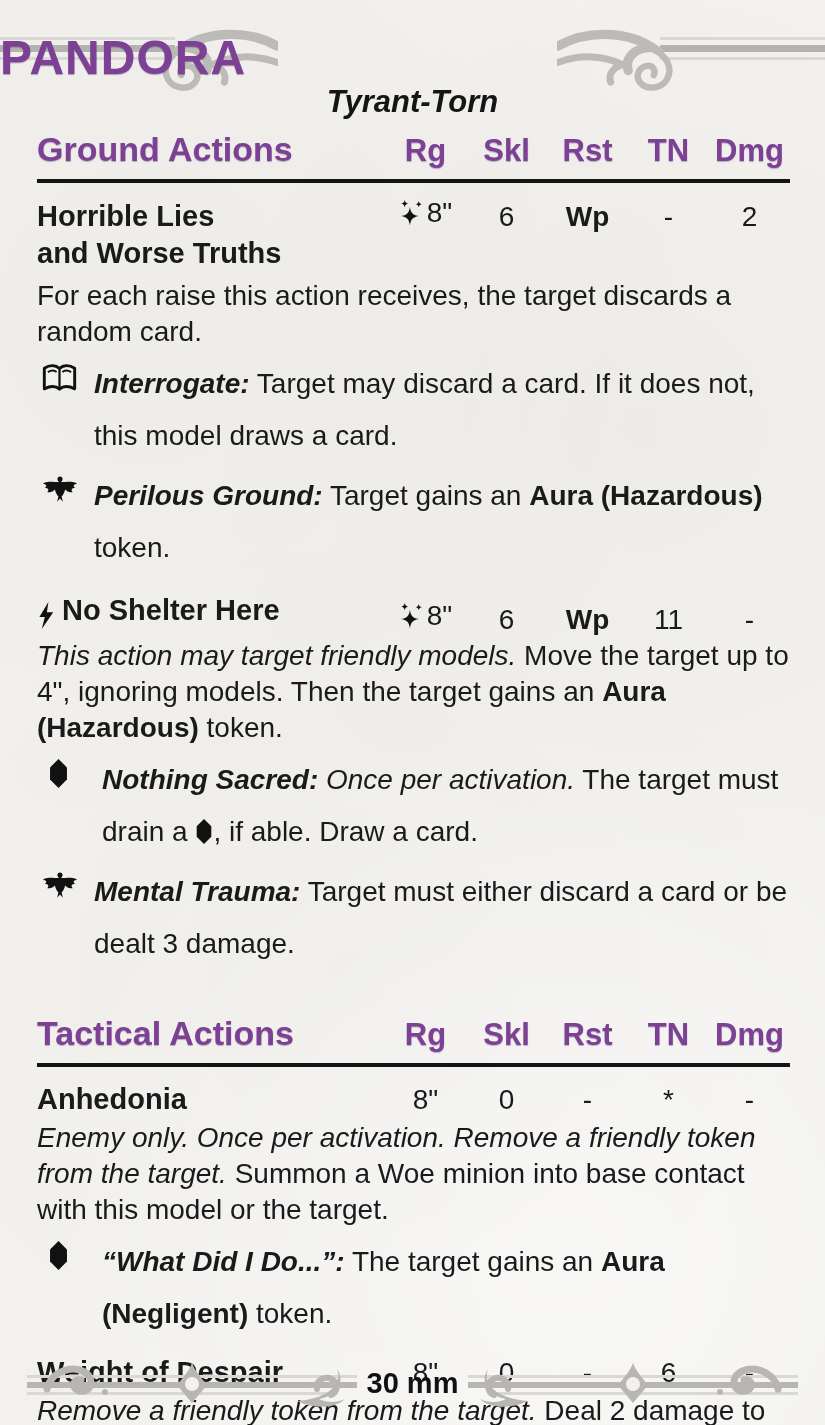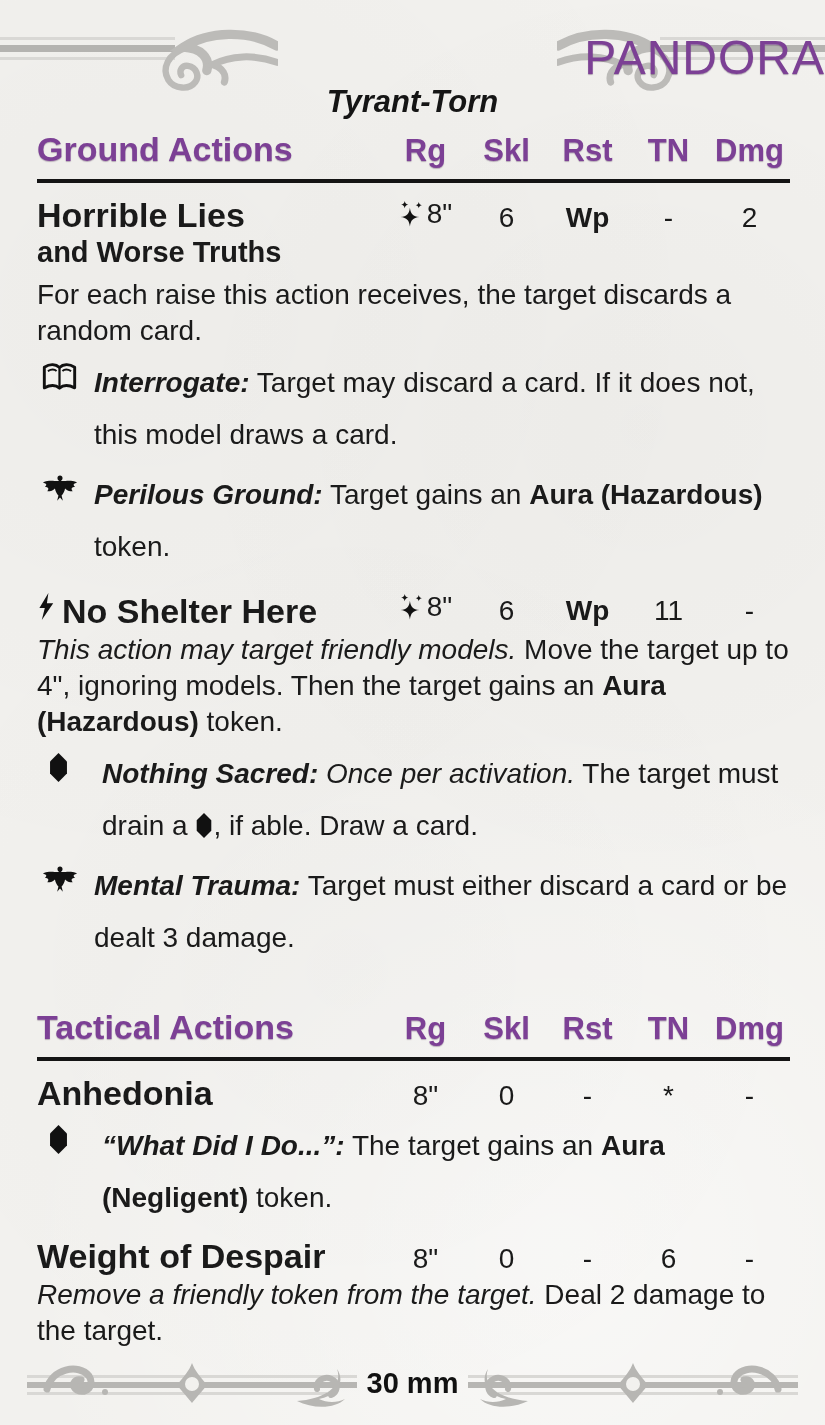--- a/index.html
+++ b/index.html
@@ -18,34 +18,34 @@
   }
   
   .header{position:relative;height:126px;}
   .band-line{position:absolute;top:37px;height:23px;
     background:linear-gradient(#d9d8d5 0 3px, transparent 3px 8px, #b4b3b0 8px 15px, transparent 15px 20px, #d9d8d5 20px 23px);}
   .band-line.left{left:0;width:175px;}
   .band-line.right{right:0;width:165px;}
   .swirl{position:absolute;top:24px;width:140px;height:72px;}
   .swirl.left{left:138px;}
   .swirl.right{right:128px;transform:scaleX(-1);}
-  .title{position:absolute;top:30px;left:0;width:100%;text-align:right;
-    font-size:48px;font-weight:normal;color:#7c4095;letter-spacing:1px;
+  .title{position:absolute;top:30px;left:0;width:100%;text-align:left;
+    font-size:48px;font-weight:bold;color:#7c4095;letter-spacing:1px;
     text-shadow:0 1px 1px rgba(50,15,60,.35);}
   .subtitle{position:absolute;top:84px;left:0;width:100%;text-align:center;
     font-size:31px;font-weight:bold;font-style:italic;color:#151515;}
   
   .content{padding:0 35px 0 37px;}
   .stat-grid{display:grid;grid-template-columns:1fr 81px 81px 81px 81px 81px;align-items:baseline;}
   .section-head{margin-top:4px;}
   .section-title{font-size:34px;font-weight:bold;color:#7c4095;text-shadow:0 1px 1px rgba(50,15,60,.3);}
   .col-h{font-size:31px;font-weight:bold;color:#7c4095;text-align:center;text-shadow:0 1px 1px rgba(50,15,60,.3);}
   .rule{height:4px;background:#141414;margin-top:10px;}
   .action-row{margin-top:14px;}
-  .action-name{font-size:34px;font-weight:bold;line-height:37px;display:flex;align-items:flex-start;gap:7px;}
+  .action-name{font-size:29px;font-weight:bold;line-height:37px;display:flex;align-items:flex-end;gap:7px;}
   .name2{font-size:29px;font-weight:bold;line-height:37px;}
   .stat{font-size:28px;text-align:center;}
   .stat.bold{font-weight:bold;}
   .stat-rg-wrap{display:flex;align-items:center;justify-content:center;gap:2px;}
   .body-text{font-size:28px;line-height:36px;margin-top:6px;}
   .it{font-style:italic;}
   .b{font-weight:bold;}
   .bi{font-weight:bold;font-style:italic;}
   .trigger{display:flex;margin-top:8px;}
   .trig-icon{flex:none;width:53px;padding-top:5px;padding-left:4px;}
@@ -212,20 +212,23 @@
     <div class="stat-grid action-row">
       <div class="action-name">
         <span>Anhedonia</span>
       </div>
       <div class="stat">8"</div>
       <div class="stat">0</div>
       <div class="stat">-</div>
       <div class="stat">*</div>
       <div class="stat">-</div>
     </div>
+    <div class="body-text" style="margin-top:2px;">
+      <span class="it">Enemy only. Once per activation. Remove a friendly token from the target.</span><span> Summon a Woe minion into base contact with this model or the target.</span>
+    </div>
 
     <div class="trigger">
       <div class="trig-icon" style="padding-left:12px;">
         <svg width="19" height="29" viewBox="0 0 60 96">
           <path fill="#111" d="M30,0 L58,28 L58,68 L30,96 L2,68 L2,28 Z"></path>
         </svg>
       </div>
       <div class="trig-text">
         <span class="bi">“What Did I Do...”:</span><span> The target gains an </span><span class="b">Aura (Negligent)</span><span> token.</span>
       </div>

